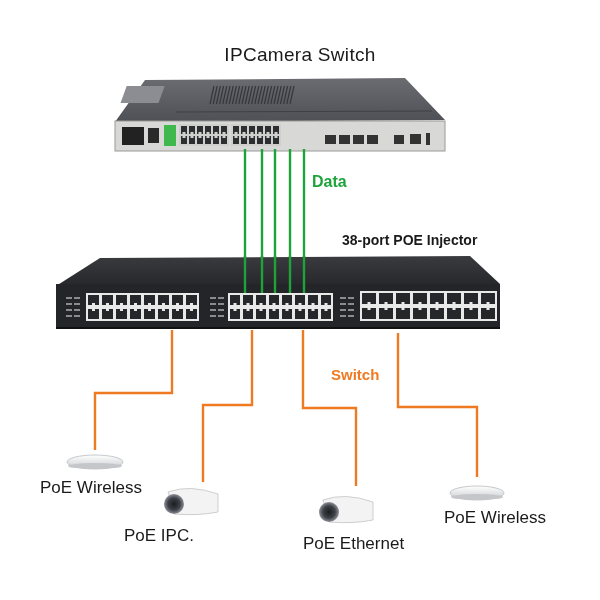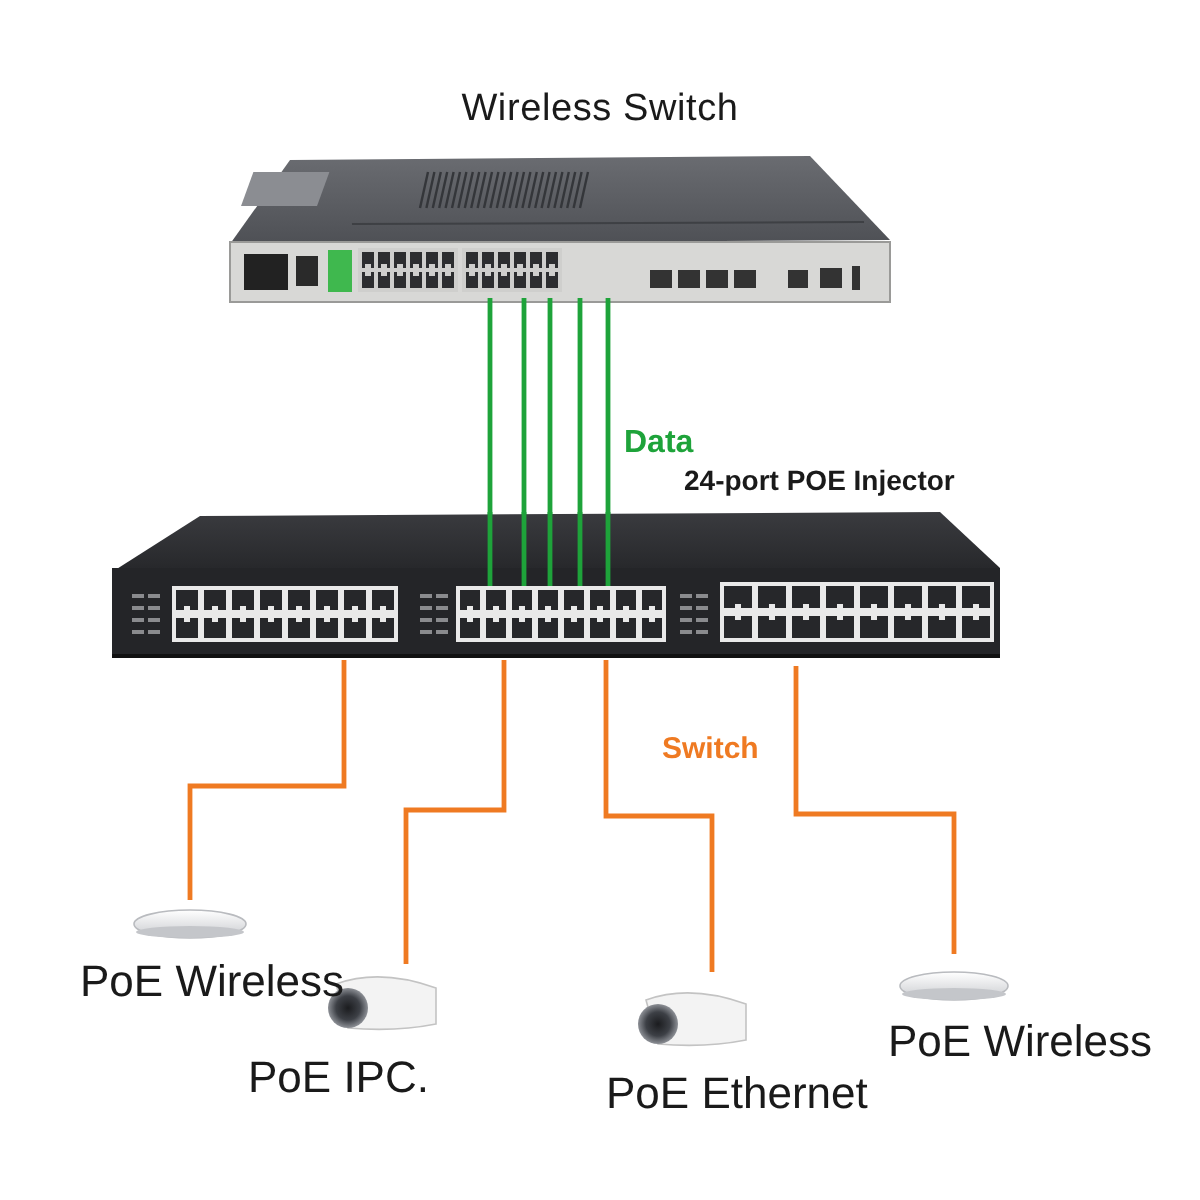--- a/index.html
+++ b/index.html
@@ -1,24 +1,24 @@
 <!DOCTYPE html>
 <html><head>
 <meta charset="utf-8">
 <style>
   html, body { margin: 0; padding: 0; background: #ffffff; }
   body { width: 600px; height: 600px; position: relative; overflow: hidden;
          font-family: "Liberation Sans", "DejaVu Sans", sans-serif; }
   #stage { position: absolute; left: 0; top: 0; width: 600px; height: 600px; }
   .lbl { position: absolute; white-space: nowrap; color: #1a1a1a; }
   .title { left: 0; width: 600px; top: 44px; text-align: center; font-size: 19px; letter-spacing: 0.3px; }
-  .data-lbl { left: 312px; top: 173px; font-size: 16px; font-weight: bold; margin-top: 40px; }
+  .data-lbl { left: 312px; top: 173px; font-size: 16px; font-weight: bold; }
   .inj-lbl { left: 342px; top: 232px; font-size: 14px; font-weight: bold; }
   .power-lbl { left: 331px; top: 366px; font-size: 15px; font-weight: bold; }
-  .dev-lbl { font-size: 22px; }
+  .dev-lbl { font-size: 17px; }
   .d1 { left: 40px; top: 478px; }
   .d2 { left: 124px; top: 526px; }
   .d3 { left: 303px; top: 534px; }
   .d4 { left: 444px; top: 508px; }
 </style>
 </head>
 <body>
 
 <svg id="stage" viewBox="0 0 600 600" xmlns="http://www.w3.org/2000/svg">
   <defs>
@@ -313,20 +313,20 @@
   <g transform="translate(345,510)">
     <path d="M-22,-10 Q0,-18 28,-8 L28,10 Q8,14 -16,12 Z" fill="#f3f3f3" stroke="#c3c3c3" stroke-width="0.8"></path>
     <circle cx="-16" cy="2" r="10" fill="url(#lensGrad)"></circle>
   </g>
   <g transform="translate(477,493)">
     <ellipse cx="0" cy="0" rx="27" ry="7" fill="url(#apGrad)" stroke="#b9bbbf" stroke-width="0.8"></ellipse>
     <ellipse cx="0" cy="4" rx="26" ry="3" fill="#c4c6ca"></ellipse>
   </g>
 </svg>
 
-<div class="lbl title">Wireless Switch</div>
+<div class="lbl title">IPCamera Switch</div>
 <div class="lbl data-lbl" style="color: rgb(30, 163, 58);">Data</div>
-<div class="lbl inj-lbl">24-port POE Injector</div>
+<div class="lbl inj-lbl">38-port POE Injector</div>
 <div class="lbl power-lbl" style="color: rgb(239, 122, 34);">Switch</div>
 <div class="lbl dev-lbl d1">PoE Wireless</div>
 <div class="lbl dev-lbl d2">PoE IPC.</div>
 <div class="lbl dev-lbl d3">PoE Ethernet</div>
 <div class="lbl dev-lbl d4">PoE Wireless</div>
 
 </body></html>

